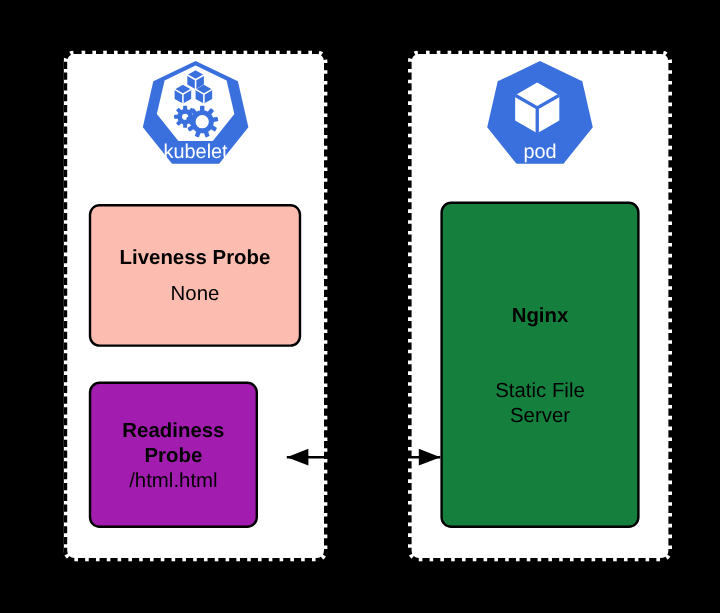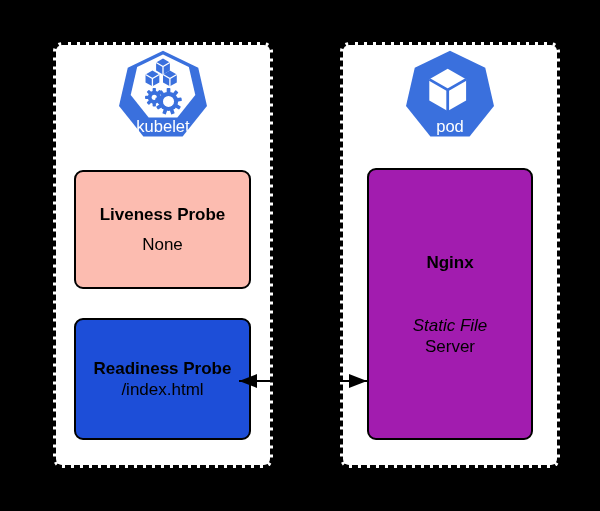--- a/index.html
+++ b/index.html
@@ -34,25 +34,25 @@
     border-radius: 9px;
     display: flex;
     flex-direction: column;
     justify-content: center;
     align-items: center;
     text-align: center;
     font-size: 17px;
     line-height: 21px;
   }
   .node-box.liveness  { left: 18px; top: 125px; width: 177px; height: 119px; background: #fcbcb0; }
-  .node-box.readiness { left: 18px; top: 273px; width: 177px; height: 122px; background: #1d4ed8; }
-  .node-box.nginx     { left: 24px; top: 123px; width: 166px; height: 272px; background: #a21caf; text-align: center; }
+  .node-box.readiness { left: 18px; top: 273px; width: 141px; height: 122px; background: #a21caf; }
+  .node-box.nginx     { left: 24px; top: 123px; width: 166px; height: 272px; background: #15803d; text-align: center; }
   .box-title { font-weight: bold; }
   .gap-1 { margin-top: 9px; }
-  .gap-2 { margin-top: 42px; font-style: italic; }
+  .gap-2 { margin-top: 42px; }
   .arrow-svg {
     position: absolute;
     left: 235px; top: 372px;
     width: 136px; height: 18px;
     z-index: 5;
   }
 </style>
 </head>
 <body>
 
@@ -105,21 +105,21 @@
     <text x="50" y="90" text-anchor="middle" fill="#ffffff" font-size="18" font-family="Liberation Sans, sans-serif">kubelet</text>
   </svg>
 
   <div class="node-box liveness">
     <div class="box-title">Liveness Probe</div>
     <div class="gap-1">None</div>
   </div>
 
   <div class="node-box readiness">
     <div class="box-title">Readiness Probe</div>
-    <div>/index.html</div>
+    <div>/html.html</div>
   </div>
 </div>
 
 <div class="panel pod">
 
   <svg class="k8s-icon" viewBox="0 0 100 100">
     <polygon points="50,2 88.3,20.4 97.8,61.9 71.3,95.1 28.7,95.1 2.2,61.9 11.7,20.4" fill="#3a70dd"></polygon>
     <g transform="translate(47.5,44.5)">
       <polygon points="0,-23 20,-11.5 20,11.5 0,23 -20,11.5 -20,-11.5" fill="#ffffff"></polygon>
       <path d="M-20,-11.5 L0,0 L20,-11.5 M0,0 L0,23" stroke="#3a70dd" stroke-width="3" fill="none"></path>

